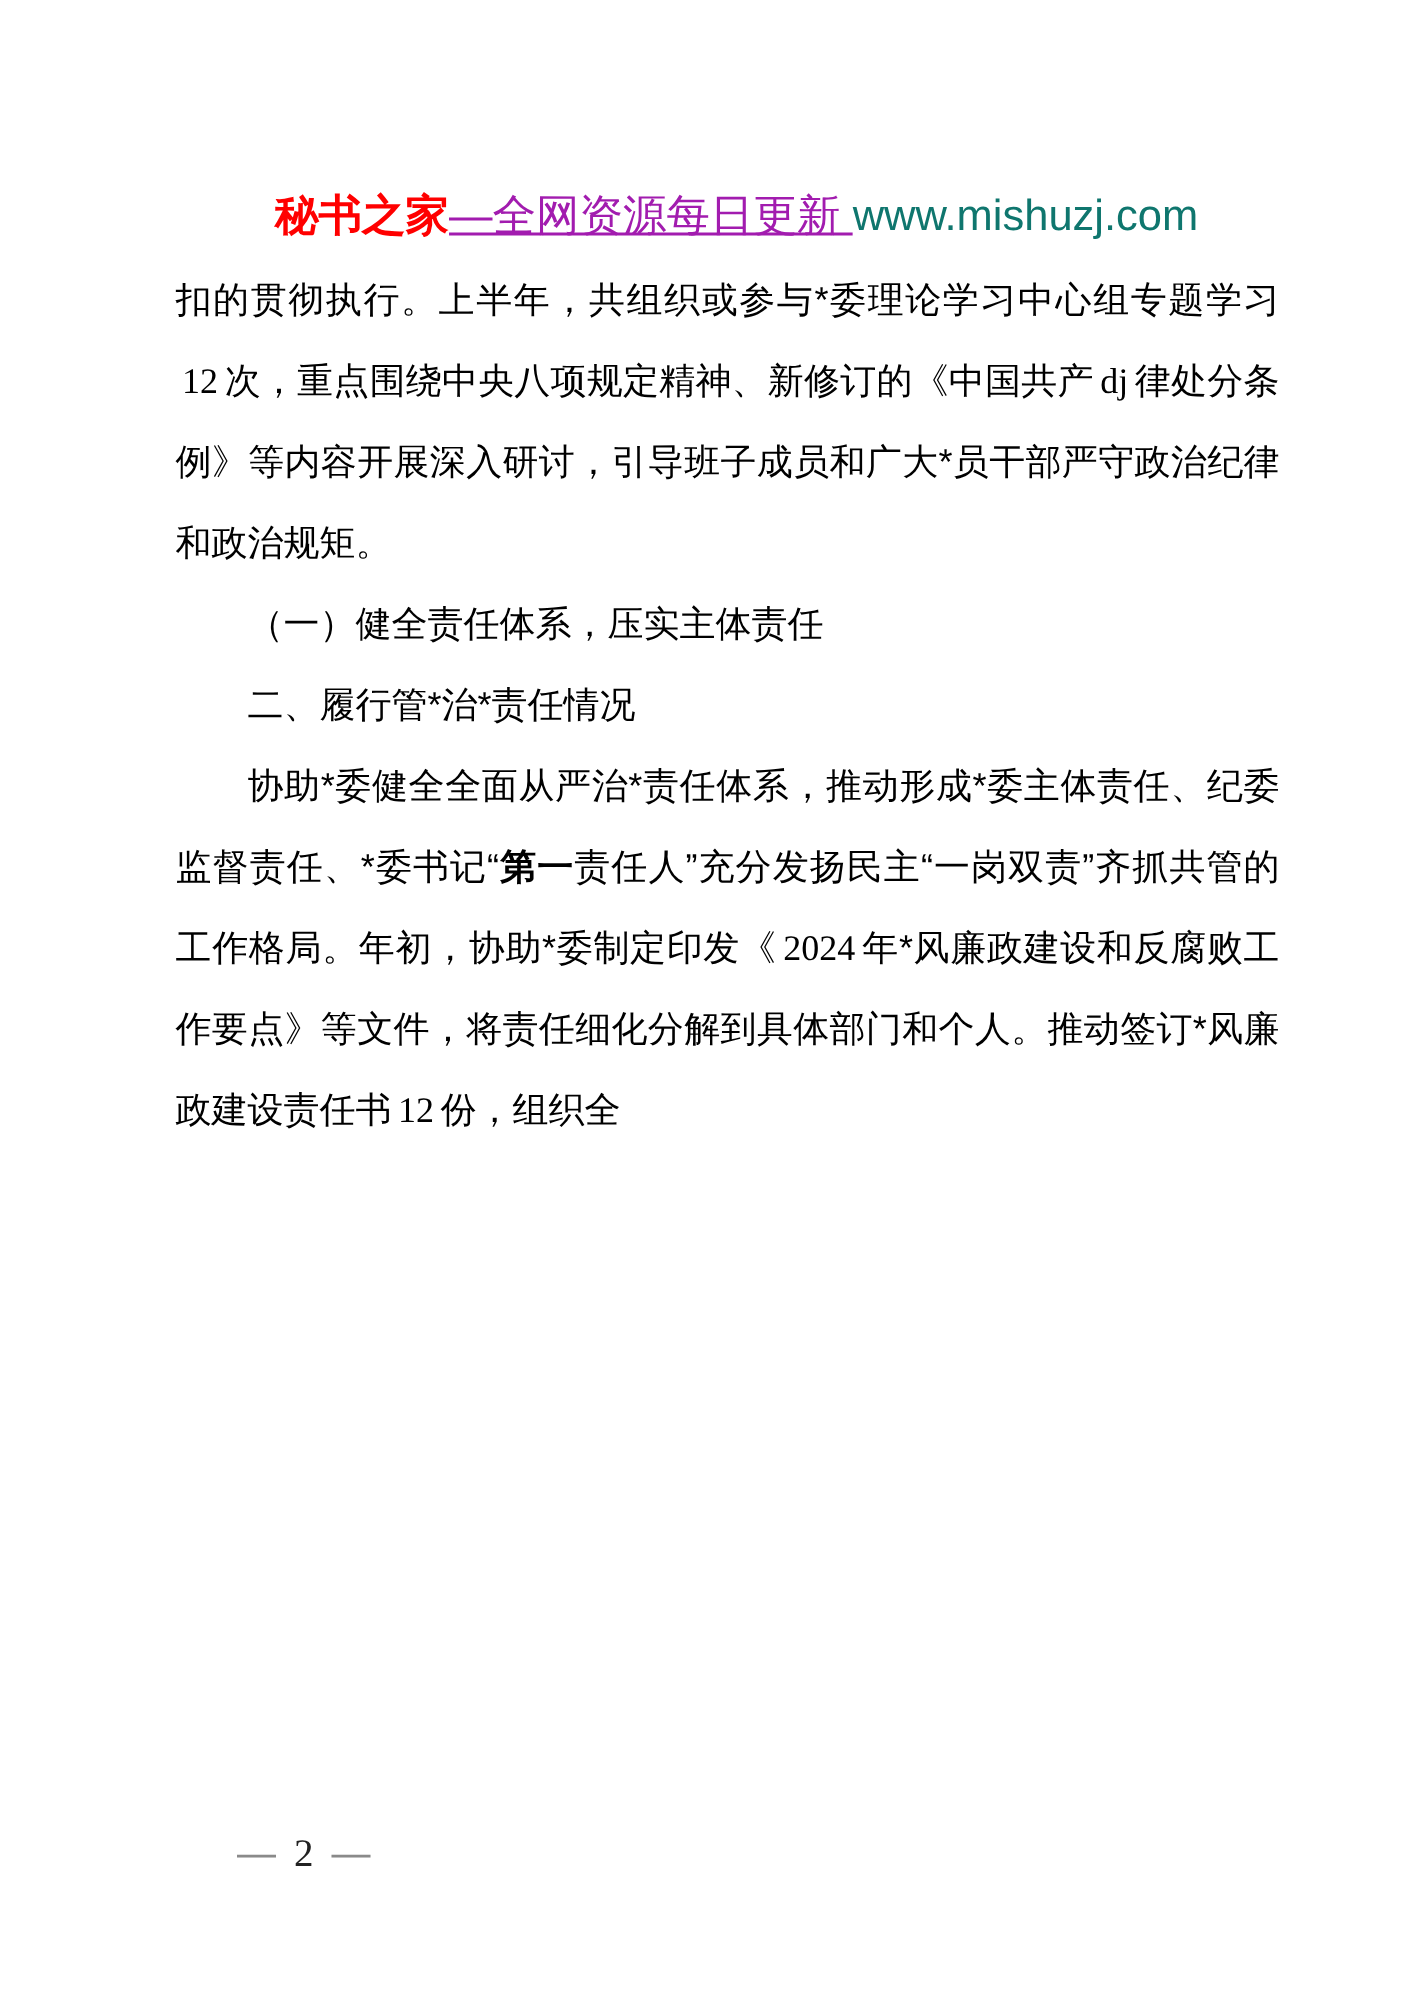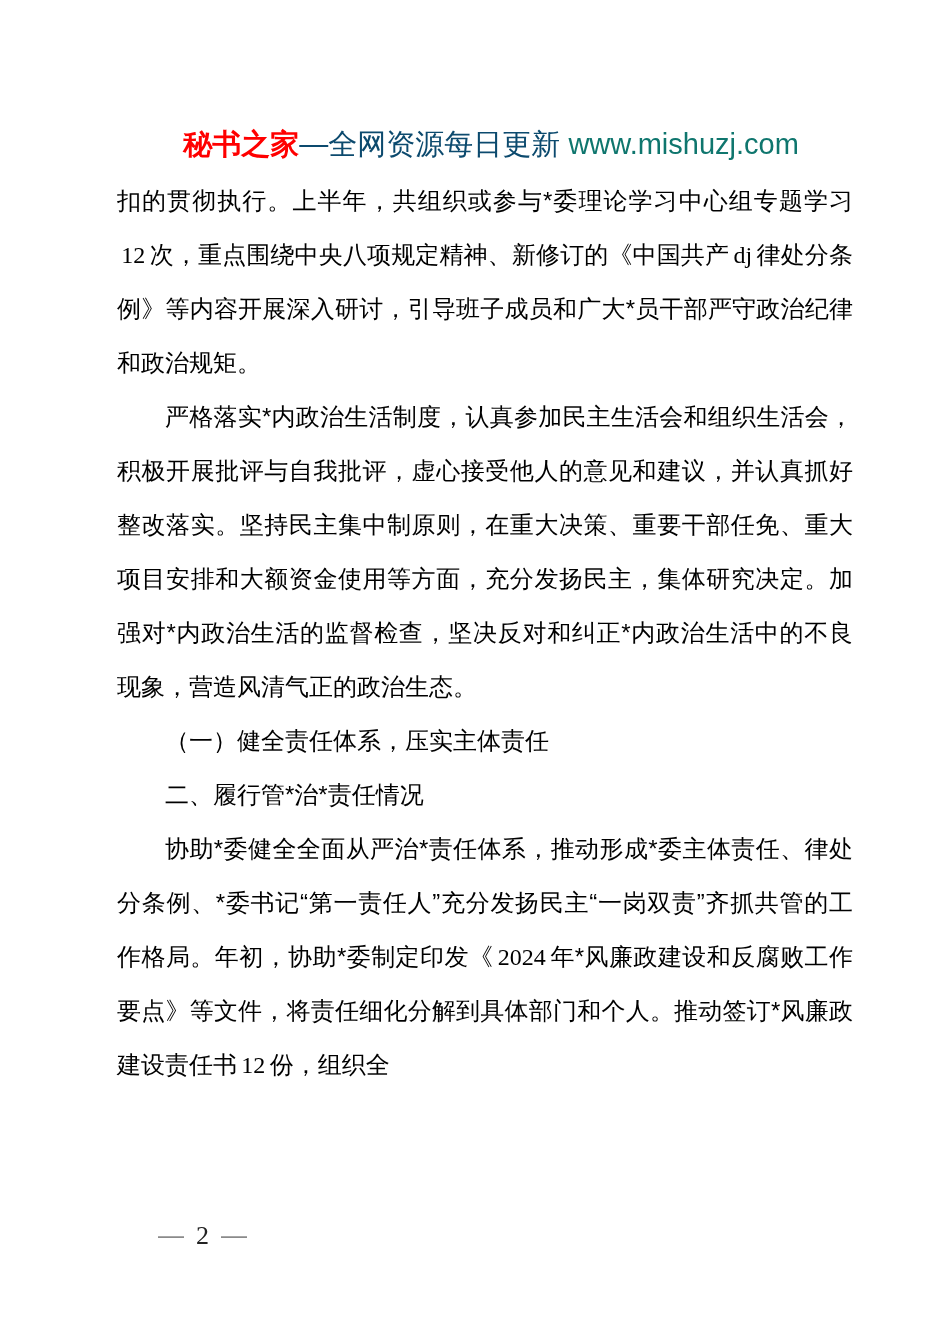--- a/index.html
+++ b/index.html
@@ -21,21 +21,22 @@
     font-size: 29px;
     line-height: 40px;
     white-space: pre;
   }
   .header .brand {
     color: #ff0000;
     font-weight: bold;
     margin-top: 48px;
   }
   .header .tagline {
-    color: #0c4a6e;
+    color: #a21caf;
+    text-decoration: underline;
   }
   .header .url {
     color: #0f766e;
   }
   .content {
     position: absolute;
     top: 174px;
     left: 117px;
     width: 736px;
     font-size: 24px;
@@ -48,21 +49,21 @@
     text-indent: 2em;
   }
   .content p.no-indent {
     text-indent: 0;
   }
   .content .lat {
     font-family: "Liberation Serif", serif;
     margin: 0 0.18em;
   }
   .content .b {
-    font-weight: normal;
+    font-weight: bold;
   }
   .footer {
     position: absolute;
     top: 1220px;
     left: 158px;
     font-size: 26px;
     line-height: 30px;
   }
   .footer .dash {
     color: #8a8a8a;
@@ -79,26 +80,25 @@
 <div class="page">
 
   <div class="header">
     <span class="brand">秘书之家</span><span class="tagline">—全网资源每日更新 </span><span class="url">www.mishuzj.com</span>
   </div>
 
   <div class="content">
     <p class="no-indent"><span>扣的贯彻执行。上半年，共组织或参与*委理论学习中心组专题学习</span><span class="lat">12</span><span>次，重点围绕中央八项规定精神、新修订的《中国共产</span><span class="lat">dj</span><span>律处分条例》等内容开展深入研讨，引导班子成员和广大*员干部严守政治纪律和政治规矩。</span></p>
 
 
-    <p>严格落实*内政治生活制度，认真参加民主生活会和组织生活会，积极开展批评与自我批评，虚心接受他人的意见和建议，并认真抓好整改落实。坚持民主集中制原则，在重大决策、重要干部任免、重大项目安排和大额资金使用等方面，充分发扬民主，集体研究决定。加强对*内政治生活的监督检查，坚决反对和纠正*内政治生活中的不良现象，营造风清气正的政治生态。</p>
 
     <p>（一）健全责任体系，压实主体责任</p>
 
     <p>二、履行管*治*责任情况</p>
 
-    <p><span>协助*委健全全面从严治*责任体系，推动形成*委主体责任、律处分条例、*委书记“</span><span class="b">第一</span><span>责任人”充分发扬民主“一岗双责”齐抓共管的工作格局。年初，协助*委制定印发《</span><span class="lat">2024</span><span>年*风廉政建设和反腐败工作要点》等文件，将责任细化分解到具体部门和个人。推动签订*风廉政建设责任书</span><span class="lat">12</span><span>份，组织全</span></p>
+    <p><span>协助*委健全全面从严治*责任体系，推动形成*委主体责任、纪委监督责任、*委书记“</span><span class="b">第一</span><span>责任人”充分发扬民主“一岗双责”齐抓共管的工作格局。年初，协助*委制定印发《</span><span class="lat">2024</span><span>年*风廉政建设和反腐败工作要点》等文件，将责任细化分解到具体部门和个人。推动签订*风廉政建设责任书</span><span class="lat">12</span><span>份，组织全</span></p>
   </div>
 
   <div class="footer">
     <span class="dash">—</span><span class="num">2</span><span class="dash">—</span>
   </div>
 
 </div>
 
 </body></html>

